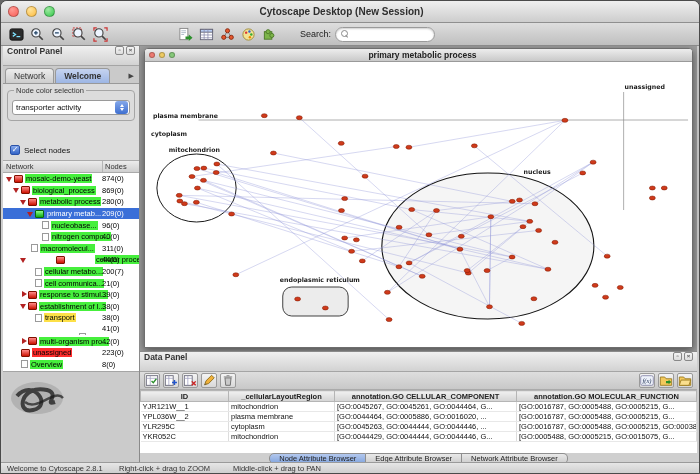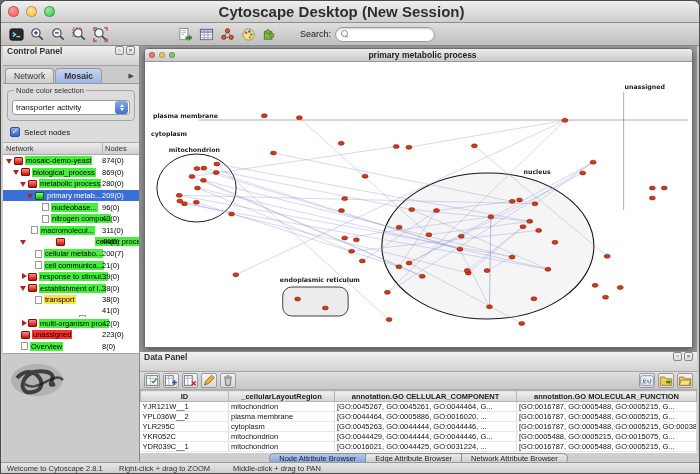--- a/index.html
+++ b/index.html
@@ -4,21 +4,21 @@
 <style>
   *{box-sizing:border-box;margin:0;padding:0}
   html,body{width:700px;height:474px;overflow:hidden;background:#666;font-family:"Liberation Sans",sans-serif}
   .window{position:absolute;inset:0;border:1px solid #4a4a4a;border-radius:7px 7px 0 0;overflow:hidden;background:#cfcfcf}
   
   .titlebar{position:absolute;top:0;left:0;right:0;height:22px;background:linear-gradient(#efefef,#cdcdcd);border-bottom:1px solid #8f8f8f;display:flex;align-items:center;z-index:5}
   .tl{width:11px;height:11px;border-radius:50%;margin-left:7px;border:1px solid rgba(0,0,0,.25)}
   .tl.red{background:radial-gradient(circle at 35% 30%,#ff9a93,#f95e57)}
   .tl.yellow{background:radial-gradient(circle at 35% 30%,#ffe39a,#fdbc40)}
   .tl.green{background:radial-gradient(circle at 35% 30%,#9fe9a2,#34c84a)}
-  .title{position:absolute;left:0;right:17px;text-align:center;font-size:15px;font-weight:bold;color:#2e2e2e;pointer-events:none}
+  .title{position:absolute;left:0;right:17px;text-align:center;font-size:10px;font-weight:bold;color:#2e2e2e;pointer-events:none}
   
   .toolbar{position:absolute;top:22px;left:0;right:0;height:23px;background:linear-gradient(#dedede,#bfbfbf);border-bottom:1px solid #8a8a8a;display:flex;align-items:center;padding:0 6px;z-index:5}
   #main-toolbar-icons{display:flex;align-items:center;gap:3px}
   .tbtn{width:18px;height:18px;display:flex;align-items:center;justify-content:center;border-radius:3px}
   #main-toolbar-icons .tbtn:nth-child(5){margin-right:64px}
   .searchwrap{display:flex;align-items:center;gap:4px;margin-left:22px}
   .searchwrap label{font-size:9px;color:#222}
   .sfield{width:100px;height:15px;background:#fff;border:1px solid #9a9a9a;border-radius:8px;display:flex;align-items:center;padding:0 5px;box-shadow:inset 0 1px 2px rgba(0,0,0,.2)}
   .magicon{width:9px;height:9px;position:relative;flex:0 0 auto;margin-right:3px}
   .magicon::before{content:'';position:absolute;left:0;top:0;width:5px;height:5px;border:1.2px solid #8a8a8a;border-radius:50%}
@@ -26,21 +26,21 @@
   .sfield input{border:none;outline:none;flex:1;font-size:9px;background:transparent;min-width:0}
   
   .cp{position:absolute;left:2px;top:45px;width:137px;bottom:11px;background:#dcdcdc;border-right:1px solid #8a8a8a;display:flex;flex-direction:column;z-index:2}
   .panelhdr{height:20px;background:linear-gradient(#f0f0f0,#d2d2d2);border-bottom:1px solid #a5a5a5;display:flex;align-items:flex-start;padding:0 4px;font-size:8.5px;font-weight:bold;color:#333;flex:0 0 auto}
   .panelhdr .sp{flex:1}
   .hbtn{width:9px;height:9px;border:1px solid #888;background:linear-gradient(#f5f5f5,#ddd);margin-left:2px;font-size:6px;line-height:7px;text-align:center;color:#555;border-radius:2px}
   .cptabs{height:18px;display:flex;align-items:flex-end;padding:3px 2px 0;background:#cacaca;border-bottom:1px solid #999;gap:1px;flex:0 0 auto}
   .cptab{padding:2px 8px 2px;font-size:8.5px;border:1px solid #999;border-bottom:none;border-radius:4px 4px 0 0;background:linear-gradient(#ececec,#cdcdcd);color:#333}
   .cptab.sel{background:linear-gradient(#c6d4f0,#9db6e4);font-weight:bold}
   .tabarrow{margin-left:auto;font-size:7px;color:#444;padding:2px 3px 3px}
-  .fieldset{margin:6px 4px 2px;border:1px solid #a5a5a5;border-radius:4px;padding:9px 4px 5px;position:relative;flex:0 0 auto}
+  .fieldset{margin:6px 4px 20px;border:1px solid #a5a5a5;border-radius:4px;padding:9px 4px 5px;position:relative;flex:0 0 auto}
   .legend{position:absolute;top:-5px;left:6px;background:#dcdcdc;padding:0 2px;font-size:7.5px;color:#333}
   .combo{height:15px;background:#fff;border:1px solid #9a9a9a;border-radius:3px;display:flex;align-items:center;font-size:8px;padding-left:3px}
   .combo .val{flex:1;overflow:hidden;white-space:nowrap;color:#111}
   .combobtn{width:13px;height:13px;margin:0 1px;border-radius:3px;background:linear-gradient(#85a8ea,#3e6fd0);display:flex;flex-direction:column;align-items:center;justify-content:center;gap:1.5px;flex:0 0 auto}
   .cbarr{width:0;height:0;border-left:2.5px solid transparent;border-right:2.5px solid transparent}
   .cbarr.up{border-bottom:3px solid #fff}
   .cbarr.down{border-top:3px solid #fff}
   .checkrow{display:flex;align-items:center;gap:4px;padding:4px 7px 5px;font-size:8px;color:#111;flex:0 0 auto}
   .checkbox{width:10px;height:10px;border-radius:2px;background:linear-gradient(#85a8ea,#3465c8);border:1px solid #2a52a8;color:#fff;font-size:8px;line-height:8px;text-align:center;flex:0 0 auto}
   .treehdr{height:13px;background:linear-gradient(#ececec,#cfcfcf);border-top:1px solid #aaa;border-bottom:1px solid #aaa;display:flex;font-size:7.5px;color:#333;flex:0 0 auto}
@@ -194,21 +194,21 @@
 
   <div class="cp">
     <div class="panelhdr">
       <span>Control Panel</span>
       <span class="sp"></span>
       <span class="hbtn">▫</span>
       <span class="hbtn">×</span>
     </div>
     <div class="cptabs" id="cp-tabs">
         <div class="cptab">Network</div>
-        <div class="cptab sel">Mosaic</div>
+        <div class="cptab sel">Welcome</div>
         <div class="tabarrow">▶</div>
       </div>
     <div class="fieldset">
       <span class="legend">Node color selection</span>
       <div class="combo">
         <span class="val">transporter activity</span>
         <span class="combobtn">
           <span class="cbarr up"></span>
             <span class="cbarr down"></span>
         </span>
@@ -568,26 +568,20 @@
               <td>cytoplasm</td>
               <td>[GO:0045263, GO:0044444, GO:0044446, ...</td>
               <td>[GO:0016787, GO:0005488, GO:0005215, GO:0003824, G...</td>
             </tr>
             <tr>
               <td>YKR052C</td>
               <td>mitochondrion</td>
               <td>[GO:0044429, GO:0044444, GO:0044446, G...</td>
               <td>[GO:0005488, GO:0005215, GO:0015075, G...</td>
             </tr>
-            <tr>
-              <td>YDR039C__1</td>
-              <td>mitochondrion</td>
-              <td>[GO:0016021, GO:0044425, GO:0031224, ...</td>
-              <td>[GO:0016787, GO:0005488, GO:0005215, G...</td>
-            </tr>
           </tbody>
       </table>
     </div>
   </div>
 
   <div class="attrtabs" id="attr-tabs">
       <div class="atab sel">Node Attribute Browser</div>
       <div class="atab">Edge Attribute Browser</div>
       <div class="atab">Network Attribute Browser</div>
     </div>

